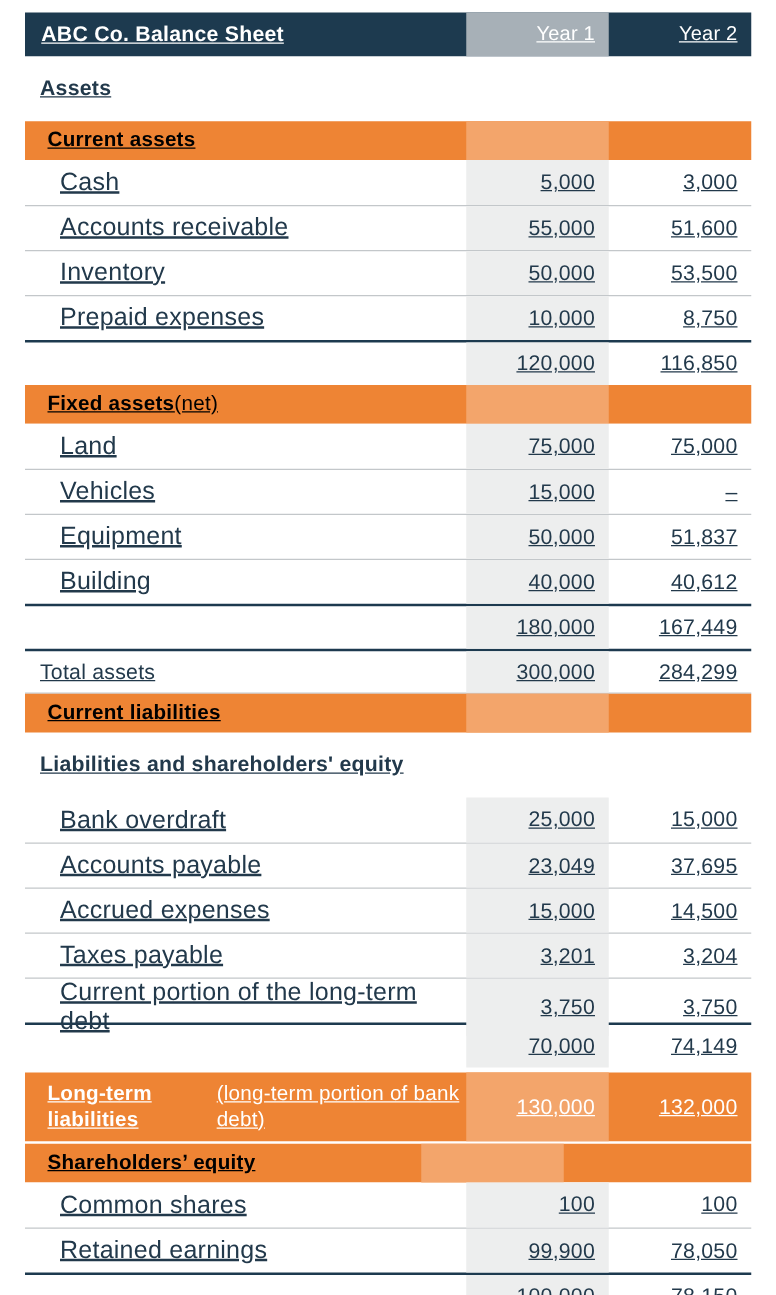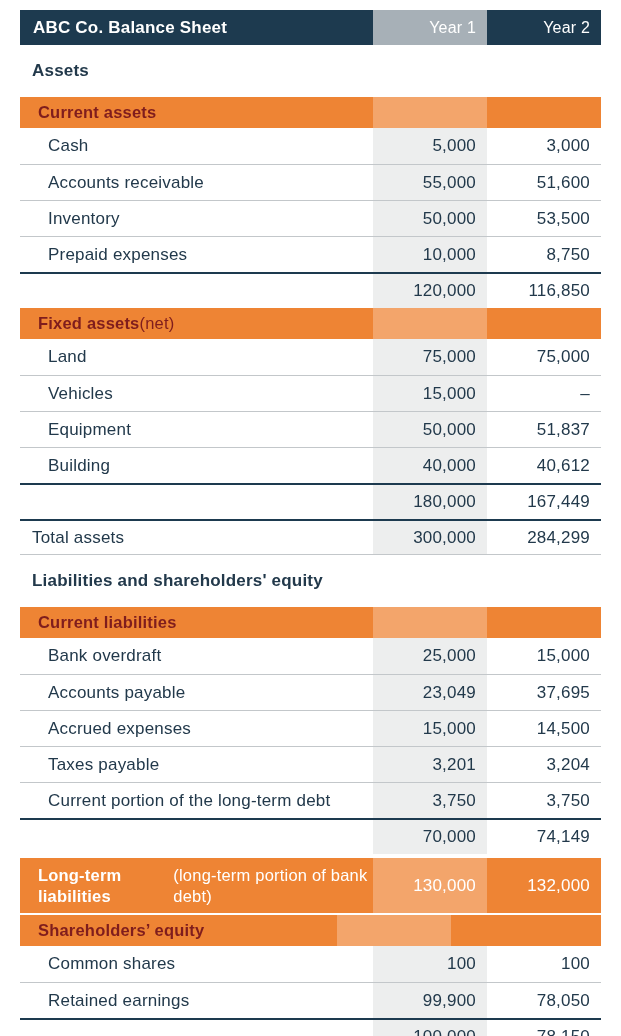--- a/index.html
+++ b/index.html
@@ -18,50 +18,51 @@
     font-family:"Liberation Sans", sans-serif;
     color:var(--text);
     -webkit-font-smoothing:antialiased;
   }
   .sheet{position:absolute;left:20px;top:10px;width:581px;}
   .row{
     display:grid;
     grid-template-columns:1fr 114px 114px;
     align-items:stretch;
     width:100%;
+    text-decoration:underline;
   }
   .cell{display:flex;align-items:center;}
   .num{justify-content:flex-end;padding-right:11px;font-size:17px;letter-spacing:.2px;padding-left:22px;}
 
   
   .row.header{height:35px;background:var(--navy);color:#ffffff;}
   .row.header .title{font-weight:bold;font-size:17px;padding-left:13px;letter-spacing:.2px;}
   .row.header .y1head{background:var(--gray-head);color:#ffffff;font-size:16px;}
   .row.header .y2head{color:#ffffff;font-size:16px;}
 
   
   .row.heading{height:52px;}
   .row.heading .label{font-weight:bold;font-size:17px;padding-left:12px;letter-spacing:.2px;}
 
   
-  .row.band{height:31px;background:var(--orange);color:#7f1d1d;}
+  .row.band{height:31px;background:var(--orange);color:#000000;}
   .row.band .label{font-weight:bold;font-size:16.5px;padding-left:18px;letter-spacing:.2px;}
   .row.band .label .suffix{font-weight:normal;}
   .row.band .y1cell{background:var(--orange-light);}
   .row.band2{height:55px;background:var(--orange);color:#ffffff;margin-top:4px;}
   .row.band2 .label{padding-left:18px;font-size:16.5px;line-height:1.25;display:flex;flex-direction:row;justify-content:center;letter-spacing:.2px;}
   .row.band2 .label .main{font-weight:bold;}
   .row.band2 .label .sub{font-weight:normal;}
   .row.band2 .y1cell{background:var(--orange-light);}
   .row.band2 .num{color:#ffffff;}
   .row.band.gap{margin-top:2px;gap:36px;}
 
   
   .row.data,.row.subtotal,.row.total{height:36px;background:#ffffff;}
-  .row.data .label{font-size:17px;padding-left:28px;letter-spacing:.2px;}
+  .row.data .label{font-size:20px;padding-left:28px;letter-spacing:.2px;}
   .row.total .label{font-size:17px;padding-left:12px;letter-spacing:.2px;}
   .row .y1cell.shade{background:var(--gray-col);}
 
   
   .row.sep-light{border-top:1px solid var(--line);}
   .row.sep-dark{border-top:2px solid var(--navy);}
   .row.total{border-bottom:1px solid var(--line);}
 </style>
 </head>
 <body>
@@ -136,27 +137,27 @@
       <div class="row subtotal sep-dark">
         <div class="cell label"></div>
         <div class="cell num y1cell shade">180,000</div>
         <div class="cell num y2cell">167,449</div>
       </div>
       <div class="row total sep-dark">
         <div class="cell label">Total assets</div>
         <div class="cell num y1cell shade">300,000</div>
         <div class="cell num y2cell">284,299</div>
       </div>
+      <div class="row band">
+        <div class="cell label">Current liabilities</div>
+        <div class="cell num y1cell"></div>
+        <div class="cell num y2cell"></div>
+      </div>
       <div class="row heading">
         <div class="cell label">Liabilities and shareholders' equity</div>
-        <div class="cell num y1cell"></div>
-        <div class="cell num y2cell"></div>
-      </div>
-      <div class="row band">
-        <div class="cell label">Current liabilities</div>
         <div class="cell num y1cell"></div>
         <div class="cell num y2cell"></div>
       </div>
       <div class="row data">
         <div class="cell label">Bank overdraft</div>
         <div class="cell num y1cell shade">25,000</div>
         <div class="cell num y2cell">15,000</div>
       </div>
       <div class="row data sep-light">
         <div class="cell label">Accounts payable</div>

